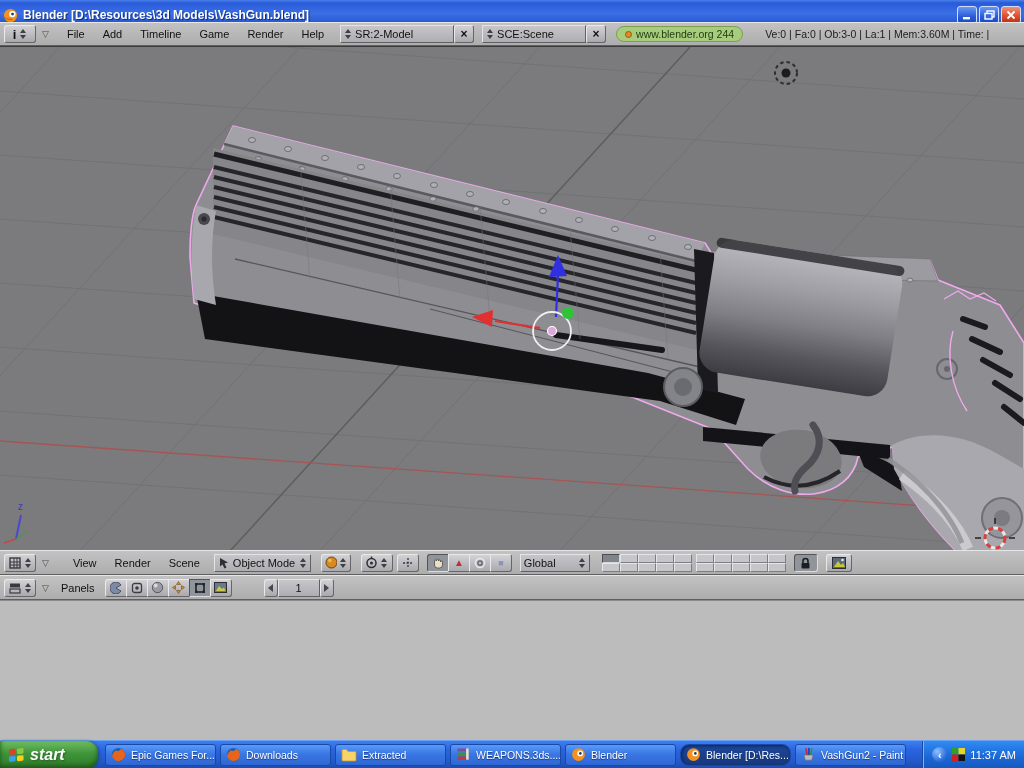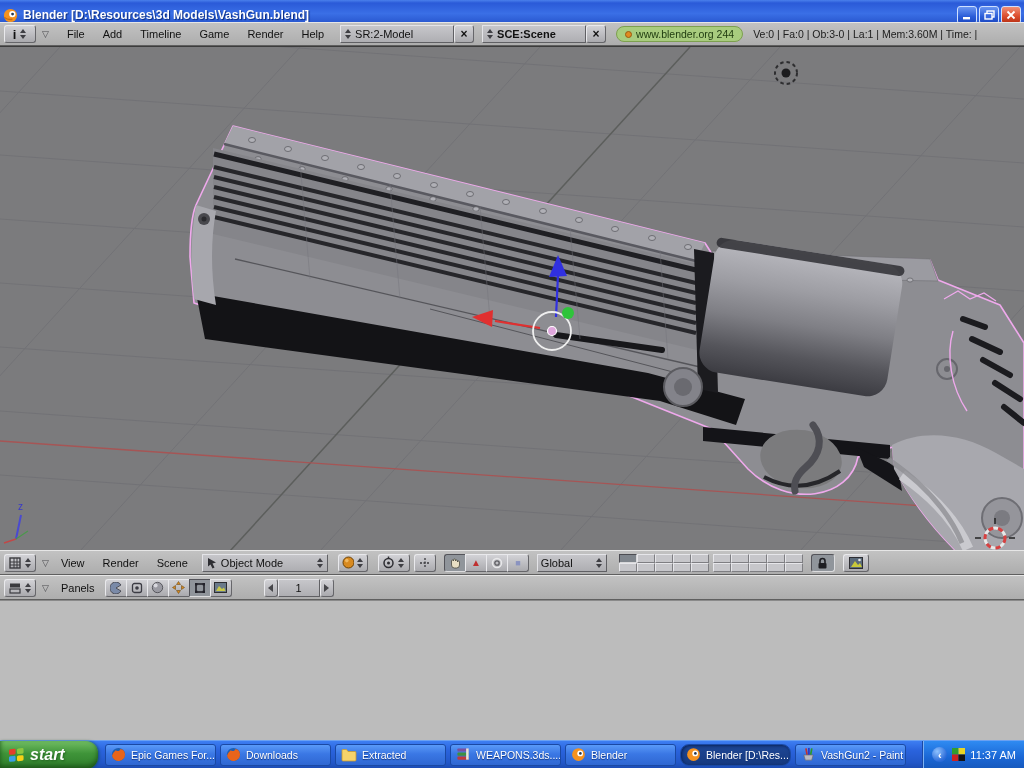--- a/index.html
+++ b/index.html
@@ -35,21 +35,21 @@
     display:flex;align-items:center;padding:0 3px;gap:3px;}
   .step{width:8px;height:14px;display:flex;flex-direction:column;align-items:center;justify-content:center;}
   .step::before{content:"";width:0;height:0;border-left:3px solid transparent;border-right:3px solid transparent;border-bottom:4px solid #3f3f44;margin-bottom:2px;}
   .step::after{content:"";width:0;height:0;border-left:3px solid transparent;border-right:3px solid transparent;border-top:4px solid #3f3f44;}
   .xbtn{font-weight:bold;font-size:12px;width:20px;}
   .tri{color:#4a4a4e;font-size:9px;margin-left:6px;}
   .menu{margin-left:18px;cursor:default;}
   .badge{height:16px;border-radius:8px;background:#a8cc7e;border:1px solid #7da04f;
     display:flex;align-items:center;gap:4px;padding:0 8px;font-size:10.5px;color:#1e3a0e;margin-left:10px;text-align:right;}
   .dot{width:7px;height:7px;border-radius:50%;background:#e08a20;border:1px solid #9a5a10;}
-  .stats{margin-left:10px;font-size:10.5px;color:#202020;white-space:nowrap;}
+  .stats{margin-left:22px;font-size:10.5px;color:#202020;white-space:nowrap;}
 
   
   .lgrid{display:grid;grid-template-columns:repeat(5,18px);grid-template-rows:9px 9px;}
   .lc{width:18px;height:9px;background:#c6c6ca;border:1px solid #7e7e82;border-top-color:#e6e6ea;border-left-color:#e6e6ea;}
   .lc.on{background:#7f858c;border-color:#4c4c52 #d8d8da #d8d8da #4c4c52;}
 
   .grp{display:flex;}
   .grp .bb{border-radius:0;margin-left:-1px;}
   .grp .bb:first-child{border-radius:3px 0 0 3px;margin-left:0;}
   .grp .bb:last-child{border-radius:0 3px 3px 0;}
@@ -126,21 +126,21 @@
     <span class="menu">Add</span>
     <span class="menu">Timeline</span>
     <span class="menu">Game</span>
     <span class="menu">Render</span>
     <span class="menu">Help</span>
     <div class="bfield" style="margin-left:16px;width:114px;">
       <span class="step"></span>
       <span>SR:2-Model</span>
     </div>
     <div class="bb xbtn">×</div>
-    <div class="bfield" style="margin-left:8px;width:104px;font-weight:bold;">
+    <div class="bfield" style="margin-left:8px;width:104px;">
       <span class="step"></span>
       <span>SCE:Scene</span>
     </div>
     <div class="bb xbtn">×</div>
     <div class="badge">
       <span class="dot"></span>
       <span>www.blender.org 244</span>
     </div>
     <span class="stats">Ve:0 | Fa:0 | Ob:3-0 | La:1 | Mem:3.60M | Time: |</span>
   </div>
@@ -316,24 +316,24 @@
       <svg width="12" height="12">
           <rect x="1" y="1" width="10" height="10" fill="none" stroke="#3a3a3e" stroke-width="1.4"></rect>
           <line x1="1" y1="5" x2="11" y2="5" stroke="#3a3a3e"></line>
           <line x1="1" y1="8" x2="11" y2="8" stroke="#3a3a3e"></line>
           <line x1="5" y1="1" x2="5" y2="11" stroke="#3a3a3e"></line>
           <line x1="8" y1="1" x2="8" y2="11" stroke="#3a3a3e"></line>
         </svg>
       <span class="step"></span>
     </div>
     <span class="tri">▽</span>
-    <span class="menu" style="margin-left:12px;">View</span>
+    <span class="menu" style="margin-left:24px;">View</span>
     <span class="menu">Render</span>
     <span class="menu">Scene</span>
-    <div class="bfield" style="margin-left:14px;width:126px;">
+    <div class="bfield" style="margin-left:14px;width:97px;">
       <svg width="12" height="12">
           <path d="M2,1 L10,5.5 L6.5,6.5 L8.5,10.5 L6.5,11.5 L4.5,7.5 L2,9.5 Z" fill="#2e2e33"></path>
         </svg>
       <span>Object Mode</span>
       <span class="step" style="margin-left:auto;"></span>
     </div>
     <div class="bb" style="margin-left:10px;width:30px;gap:2px;">
       <svg width="13" height="13">
           <circle cx="6.5" cy="6.5" r="5.5" fill="#d88a20" stroke="#6a4208" stroke-width="1"></circle>
           <circle cx="4.8" cy="4.6" r="1.8" fill="#f0b860"></circle>

